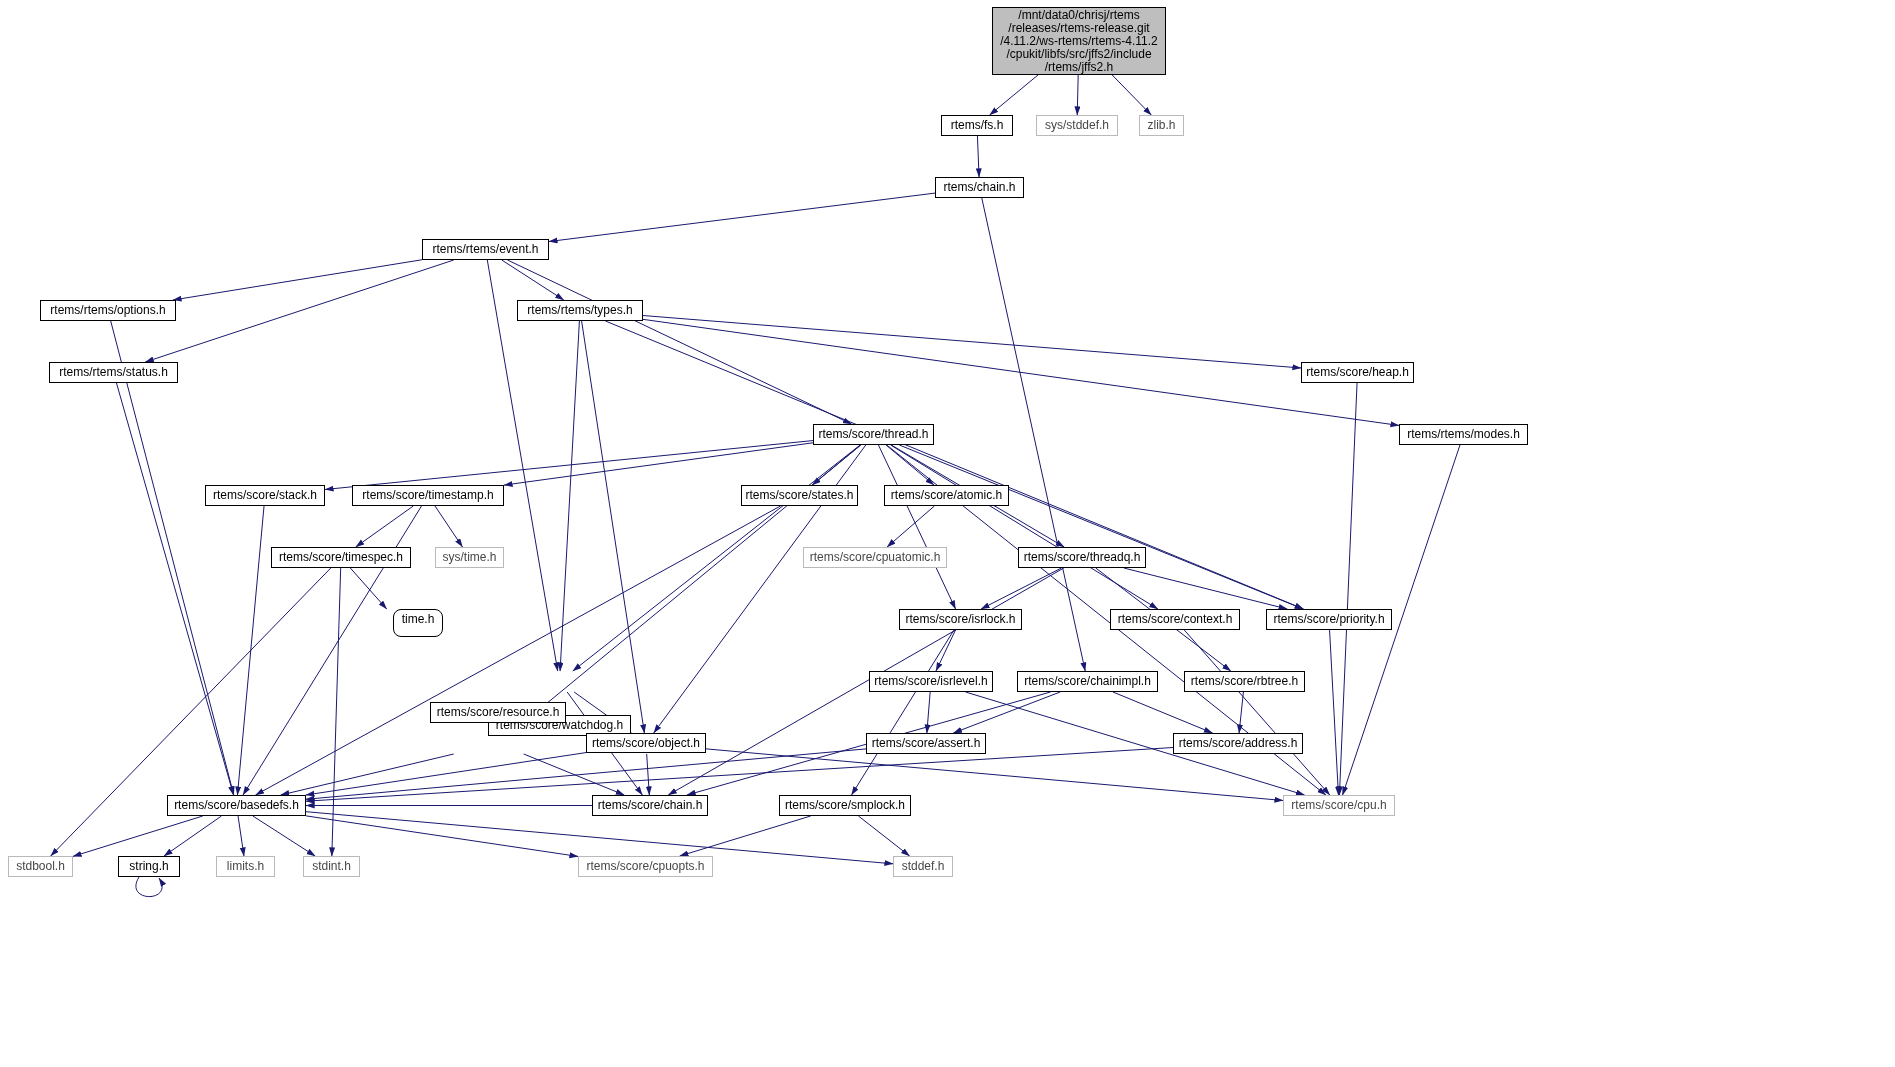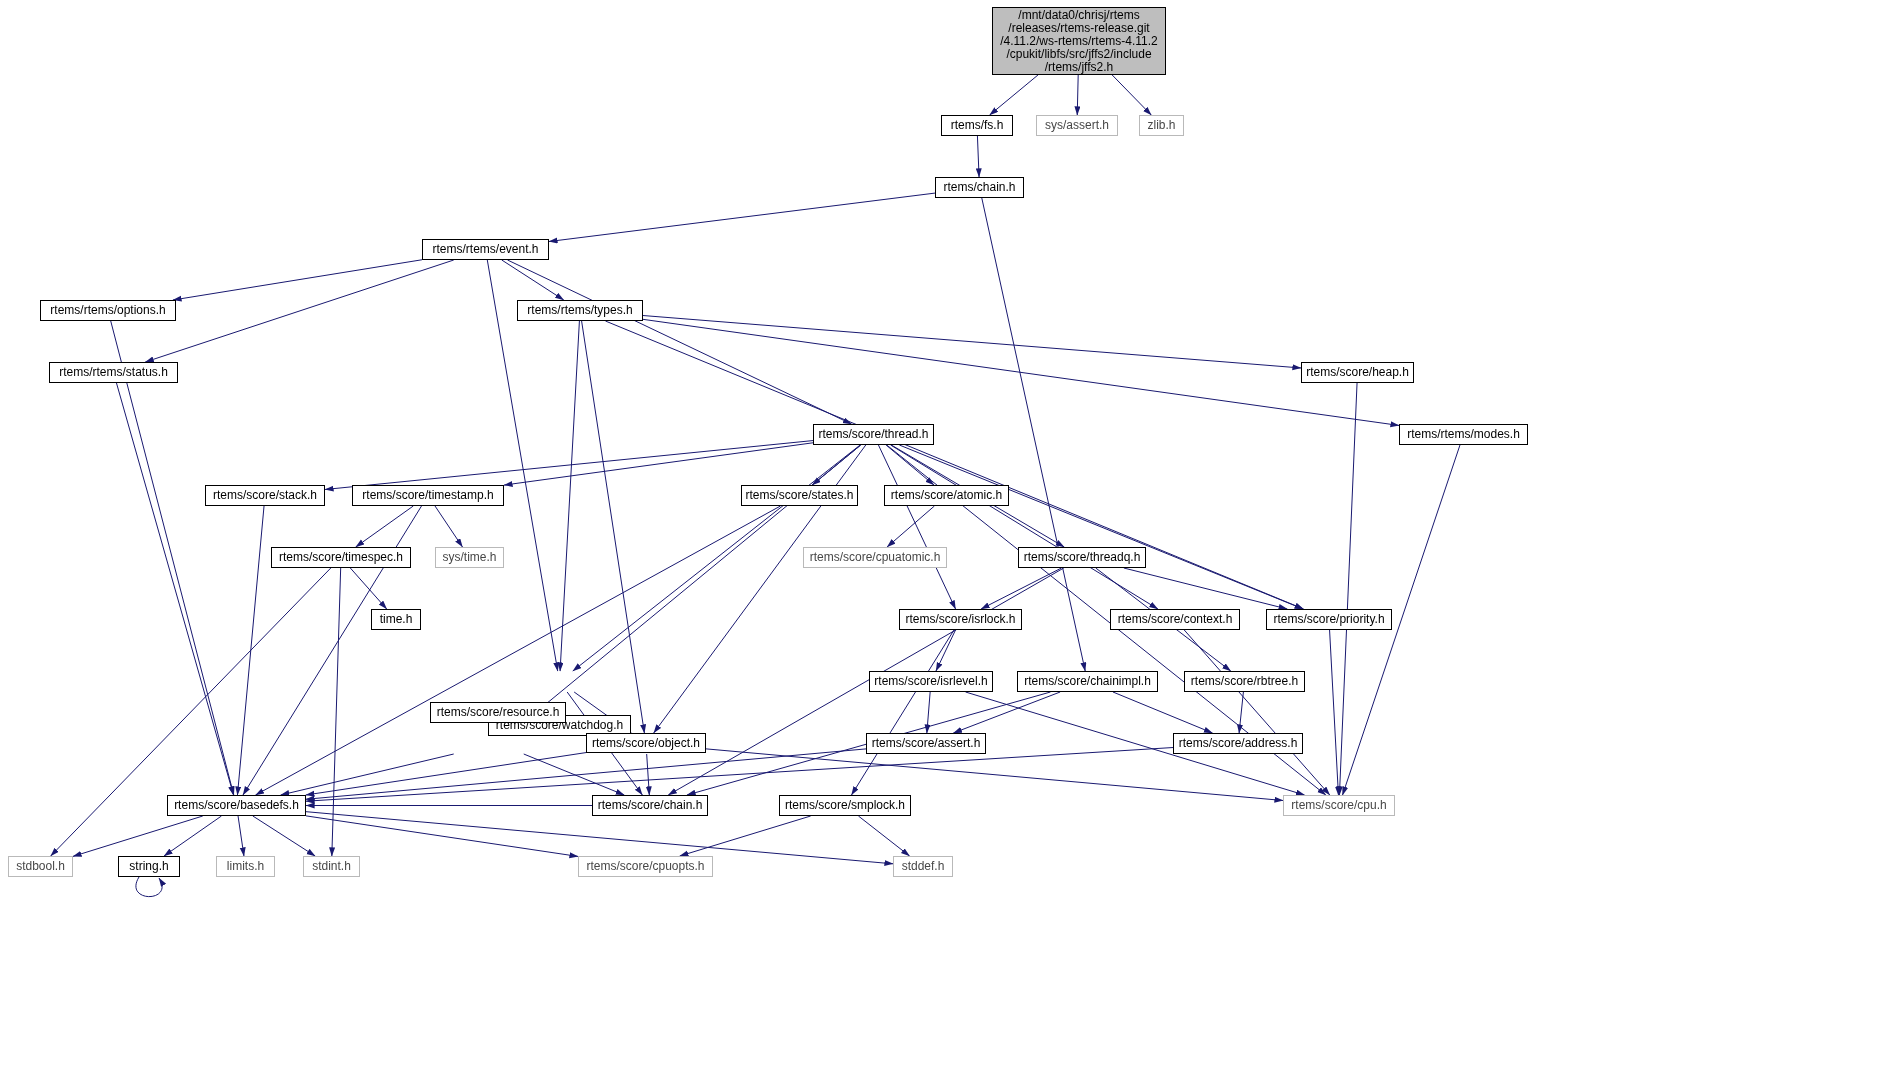--- a/index.html
+++ b/index.html
@@ -110,39 +110,39 @@
       <line x1="306" y1="815.8655256723716" x2="578" y2="856.4327628361858" stroke="#191970" stroke-width="1" marker-end="url(#arrow)"></line>
       <path d="M 139 877 C 123 903, 175 903, 159 878" fill="none" stroke="#191970" stroke-width="1" marker-end="url(#arrow)"></path>
     </svg>
 
 <div class="node rootnode" style="left: 992px; top: 7px; width: 174px; height: 68px;">/mnt/data0/chrisj/rtems
 /releases/rtems-release.git
 /4.11.2/ws-rtems/rtems-4.11.2
 /cpukit/libfs/src/jffs2/include
 /rtems/jffs2.h</div>
     <div class="node" style="left: 941px; top: 115px; width: 72px; height: 21px; line-height: 19px;">rtems/fs.h</div>
-    <div class="node external" style="left: 1036px; top: 115px; width: 82px; height: 21px; line-height: 19px;">sys/assert.h</div>
+    <div class="node external" style="left: 1036px; top: 115px; width: 82px; height: 21px; line-height: 19px;">sys/stddef.h</div>
     <div class="node external" style="left: 1139px; top: 115px; width: 45px; height: 21px; line-height: 19px;">zlib.h</div>
     <div class="node" style="left: 935px; top: 177px; width: 89px; height: 21px; line-height: 19px;">rtems/chain.h</div>
     <div class="node" style="left: 422px; top: 239px; width: 127px; height: 21px; line-height: 19px;">rtems/rtems/event.h</div>
     <div class="node" style="left: 40px; top: 300px; width: 136px; height: 21px; line-height: 19px;">rtems/rtems/options.h</div>
     <div class="node" style="left: 517px; top: 300px; width: 126px; height: 21px; line-height: 19px;">rtems/rtems/types.h</div>
     <div class="node" style="left: 49px; top: 362px; width: 129px; height: 21px; line-height: 19px;">rtems/rtems/status.h</div>
     <div class="node" style="left: 1301px; top: 362px; width: 113px; height: 21px; line-height: 19px;">rtems/score/heap.h</div>
     <div class="node" style="left: 813px; top: 424px; width: 121px; height: 21px; line-height: 19px;">rtems/score/thread.h</div>
     <div class="node" style="left: 1399px; top: 424px; width: 129px; height: 21px; line-height: 19px;">rtems/rtems/modes.h</div>
     <div class="node" style="left: 205px; top: 485px; width: 120px; height: 21px; line-height: 19px;">rtems/score/stack.h</div>
     <div class="node" style="left: 352px; top: 485px; width: 152px; height: 21px; line-height: 19px;">rtems/score/timestamp.h</div>
     <div class="node" style="left: 741px; top: 485px; width: 117px; height: 21px; line-height: 19px;">rtems/score/states.h</div>
     <div class="node" style="left: 884px; top: 485px; width: 125px; height: 21px; line-height: 19px;">rtems/score/atomic.h</div>
     <div class="node" style="left: 271px; top: 547px; width: 140px; height: 21px; line-height: 19px;">rtems/score/timespec.h</div>
     <div class="node external" style="left: 435px; top: 547px; width: 69px; height: 21px; line-height: 19px;">sys/time.h</div>
     <div class="node external" style="left: 803px; top: 547px; width: 144px; height: 21px; line-height: 19px;">rtems/score/cpuatomic.h</div>
     <div class="node" style="left: 1018px; top: 547px; width: 128px; height: 21px; line-height: 19px;">rtems/score/threadq.h</div>
-    <div class="node" style="left: 371px; top: 609px; width: 50px; height: 21px; line-height: 19px;">time.h</div>
+    <div class="node" style="left: 393px; top: 609px; width: 50px; height: 28px; line-height: 19px; border-radius: 8px;">time.h</div>
     <div class="node" style="left: 899px; top: 609px; width: 123px; height: 21px; line-height: 19px;">rtems/score/isrlock.h</div>
     <div class="node" style="left: 1110px; top: 609px; width: 130px; height: 21px; line-height: 19px;">rtems/score/context.h</div>
     <div class="node" style="left: 1266px; top: 609px; width: 126px; height: 21px; line-height: 19px;">rtems/score/priority.h</div>
     <div class="node" style="left: 488px; top: 671px; width: 143px; height: 21px; line-height: 19px; margin-top: 44px;">rtems/score/watchdog.h</div>
     <div class="node" style="left: 869px; top: 671px; width: 124px; height: 21px; line-height: 19px;">rtems/score/isrlevel.h</div>
     <div class="node" style="left: 1017px; top: 671px; width: 141px; height: 21px; line-height: 19px;">rtems/score/chainimpl.h</div>
     <div class="node" style="left: 1184px; top: 671px; width: 121px; height: 21px; line-height: 19px;">rtems/score/rbtree.h</div>
     <div class="node" style="left: 430px; top: 702px; width: 136px; height: 21px; line-height: 19px;">rtems/score/resource.h</div>
     <div class="node" style="left: 586px; top: 733px; width: 120px; height: 20px; line-height: 19px;">rtems/score/object.h</div>
     <div class="node" style="left: 866px; top: 733px; width: 120px; height: 21px; line-height: 19px;">rtems/score/assert.h</div>

